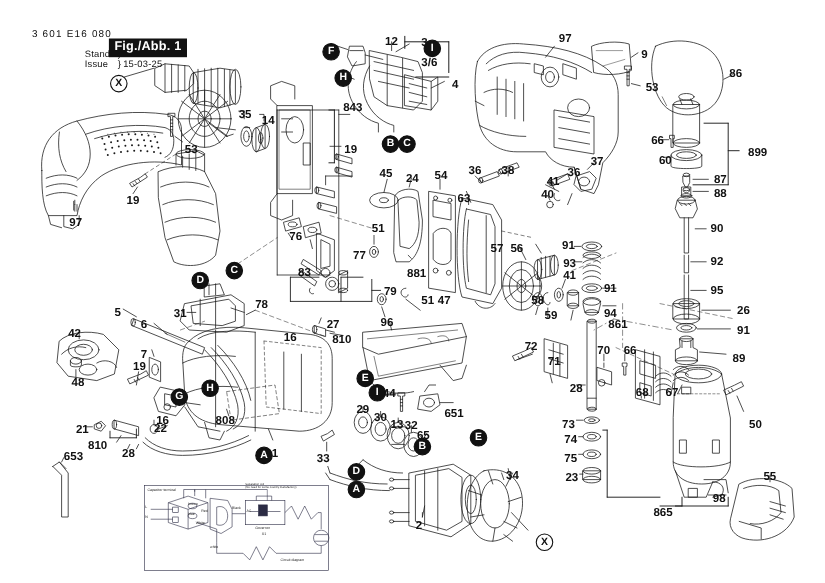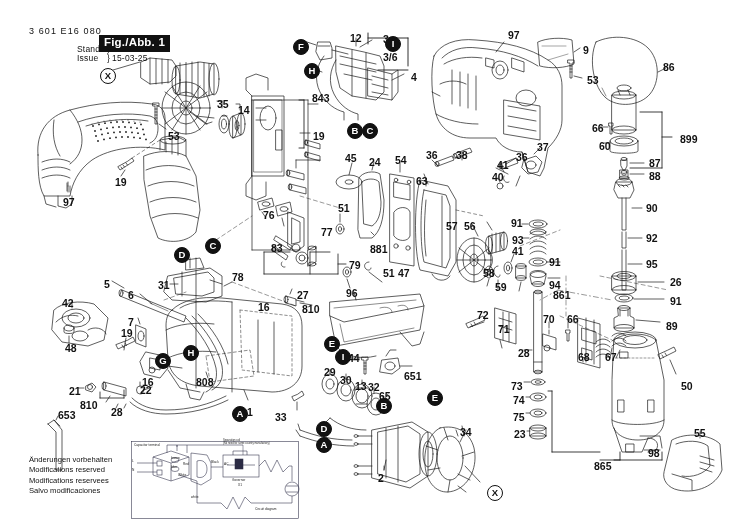--- a/index.html
+++ b/index.html
@@ -833,26 +833,20 @@
 
   <div class="hdr" id="partno">3 601 E16 080</div>
   <div class="hdr" id="standRow">
     <span class="lbl-l">Stand</span><span class="brc">)</span><span class="strike">10-40</span>
   </div>
   <div class="hdr" id="issueRow">
     <span class="lbl-l">Issue</span><span class="brc">}</span><span>15-03-25</span>
   </div>
   <div id="figtag">Fig./Abb. 1</div>
 
-  <div id="footer">
-    <div>Änderungen vorbehalten</div>
-    <div>Modifications reserved</div>
-    <div>Modifications reservees</div>
-    <div>Salvo modificaciones</div>
-  </div>
 
   <div id="circuit">
     <svg viewBox="0 0 168 78" style="width:168px;height:78px;">
       <g fill="none" stroke="#2b2b44" stroke-width="0.55">
         <rect x="0.5" y="0.5" width="167" height="77" stroke="#2b2b44"></rect>
 
         <path d="M22 16 L40 10 L58 16 L58 34 L40 40 L22 34 Z"></path>
         <path d="M22 16 L40 22 L40 40"></path>
         <path d="M40 22 L58 16"></path>
         <rect x="26" y="20" width="5" height="5"></rect>
@@ -993,21 +987,21 @@
       <div class="n" style="left: 340px; top: 375px;">30</div>
       <div class="n" style="left: 355px; top: 381px;">13</div>
       <div class="n" style="left: 368px; top: 382px;">32</div>
       <div class="n" style="left: 379px; top: 391px;">65</div>
       <div class="n" style="left: 511px; top: 381px;">73</div>
       <div class="n" style="left: 80px; top: 400px;">810</div>
       <div class="n" style="left: 111px; top: 407px;">28</div>
       <div class="n" style="left: 140px; top: 385px;">22</div>
       <div class="n" style="left: 513px; top: 395px;">74</div>
       <div class="n" style="left: 247px; top: 407px;">1</div>
-      <div class="n" style="left: 275px; top: 412px; text-align: center;">33</div>
+      <div class="n" style="left: 288px; top: 412px; text-align: center;">33</div>
       <div class="n" style="left: 513px; top: 412px;">75</div>
       <div class="n" style="left: 694px; top: 428px;">55</div>
       <div class="n" style="left: 514px; top: 429px;">23</div>
       <div class="n" style="left: 58px; top: 410px;">653</div>
       <div class="n" style="left: 378px; top: 473px;">2</div>
       <div class="n" style="left: 460px; top: 427px;">34</div>
       <div class="n" style="left: 648px; top: 448px;">98</div>
       <div class="n" style="left: 594px; top: 461px;">865</div>
     </div>
   <div id="letter-layer">

